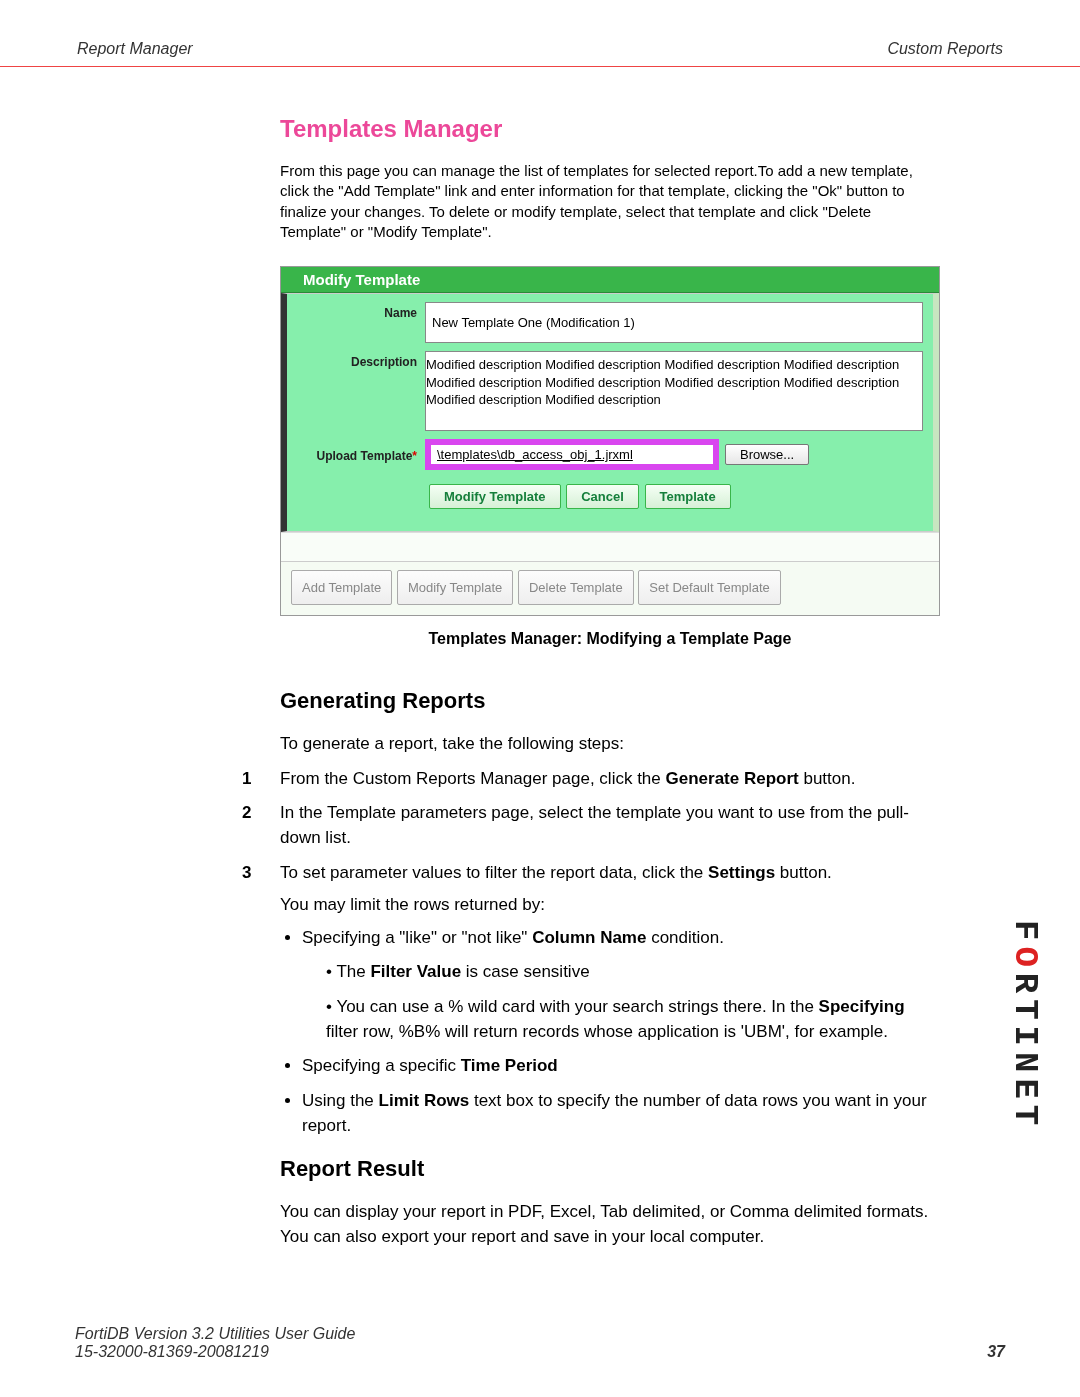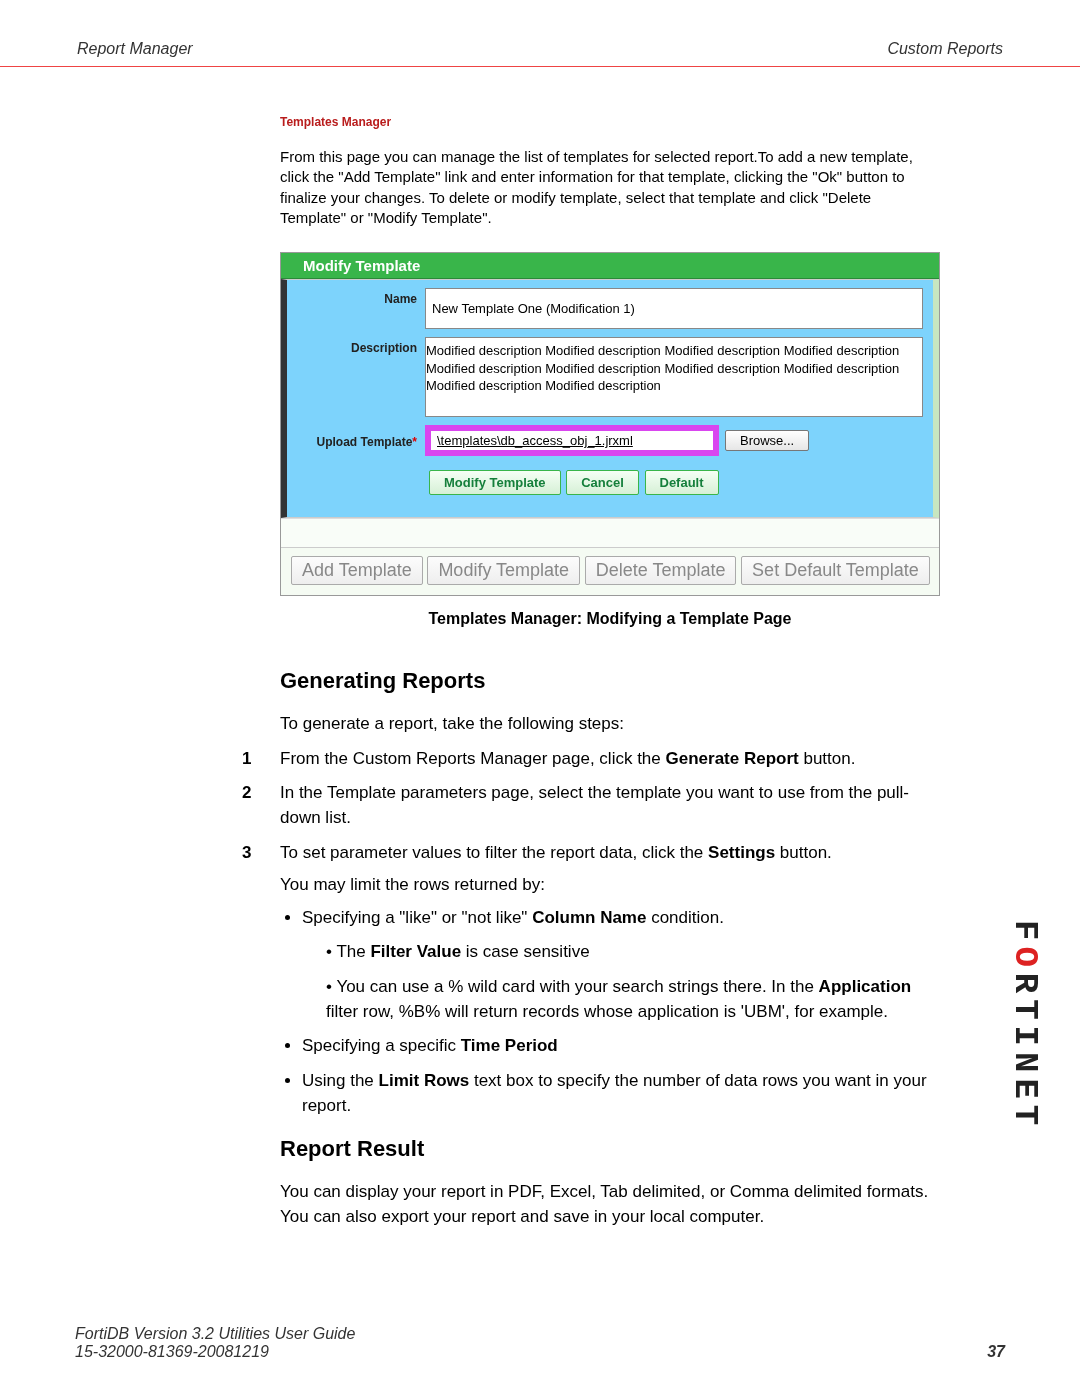--- a/index.html
+++ b/index.html
@@ -30,40 +30,40 @@
   .content {
     padding: 48px 140px 0 280px;
   }
   .screenshot {
     border: 1px solid #999;
     background: #f7fdf7;
     margin-bottom: 14px;
     font-size: 13px;
   }
   .tm-title {
-    color: #b91c1c;
-    font-weight: bold;
-    font-size: 12px;
+    color: #ec4899;
+    font-weight: bold;
+    font-size: 24px;
     margin: 0 0 18px 0;
   }
   .tm-desc {
     font-size: 15px;
     line-height: 1.35;
     margin-bottom: 24px;
   }
   .panel-header {
     background: #39b54a;
     color: #fff;
     font-weight: bold;
     padding: 4px 8px 4px 22px;
     font-size: 15px;
     border-bottom: 1px solid #2a8a38;
   }
   .panel-body {
-    background: #7dd3fc;
+    background: #86efac;
     padding: 8px 10px 18px 10px;
     border: 1px solid #ccc;
     border-left: 6px solid #333;
     border-right: 6px solid #c8e6c0;
   }
   .form-row {
     display: flex;
     align-items: flex-start;
     margin-bottom: 8px;
   }
@@ -132,22 +132,22 @@
   }
   .panel-footer {
     background: #f5fbf3;
     border-top: 1px solid #ccc;
     padding: 8px 8px 10px 10px;
   }
   .footer-btn {
     display: inline-block;
     border: 1px solid #aaa;
     color: #888;
-    font-size: 18px;
-    padding: 3px 10px;
+    font-size: 13px;
+    padding: 9px 10px;
     background: linear-gradient(#fcfcfc,#eee);
     margin-right: 1px;
     border-radius: 2px;
   }
   .caption {
     text-align: center;
     font-weight: bold;
     font-size: 16px;
     margin: 10px 0 40px 0;
   }
@@ -264,21 +264,21 @@
 
       <div class="upload-row">
         <div class="form-label"><span>Upload Template</span><span class="req">*</span></div>
         <div class="upload-field">\templates\db_access_obj_1.jrxml</div>
         <div class="browse-btn">Browse...</div>
       </div>
 
       <div class="action-row">
         <span class="green-btn">Modify Template</span>
         <span class="green-btn">Cancel</span>
-        <span class="green-btn">Default</span>
+        <span class="green-btn">Template</span>
       </div>
     </div>
     <div style="height:28px;background:#f9fdf8;border-top:1px solid #ddd;"></div>
     <div class="panel-footer">
       <span class="footer-btn">Add Template</span>
       <span class="footer-btn">Modify Template</span>
       <span class="footer-btn">Delete Template</span>
       <span class="footer-btn">Set Default Template</span>
     </div>
   </div>
@@ -301,21 +301,21 @@
       <span class="num">3</span>
       <span class="step-body">
         <span>To set parameter values to filter the report data, click the </span><b>Settings</b><span> button.</span>
         <div style="height:8px"></div>
         <span>You may limit the rows returned by:</span>
         <ul class="bullets">
           <li>
             <span>Specifying a "like" or "not like" </span><b>Column Name</b><span> condition.</span>
             <ul class="subbullets">
               <li><span>The </span><b>Filter Value</b><span> is case sensitive</span></li>
-              <li><span>You can use a % wild card with your search strings there. In the </span><b>Application</b><span> filter row, %B% will return records whose application is 'UBM', for example.</span></li>
+              <li><span>You can use a % wild card with your search strings there. In the </span><b>Specifying</b><span> filter row, %B% will return records whose application is 'UBM', for example.</span></li>
             </ul>
           </li>
           <li><span>Specifying a specific </span><b>Time Period</b></li>
           <li><span>Using the </span><b>Limit Rows</b><span> text box to specify the number of data rows you want in your report.</span></li>
         </ul>
       </span>
     </li>
   </ol>
 
   <div class="h2">Report Result</div>

